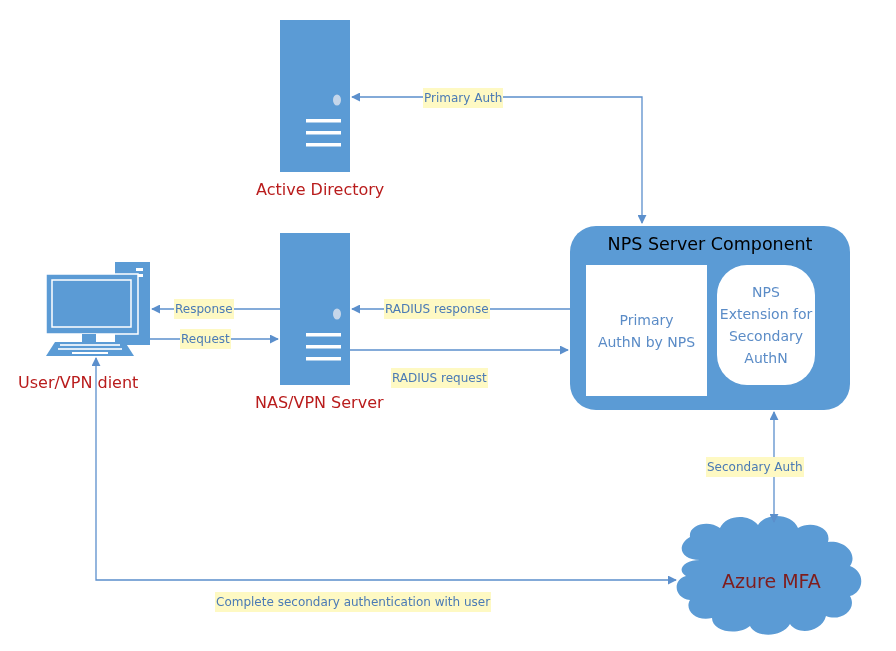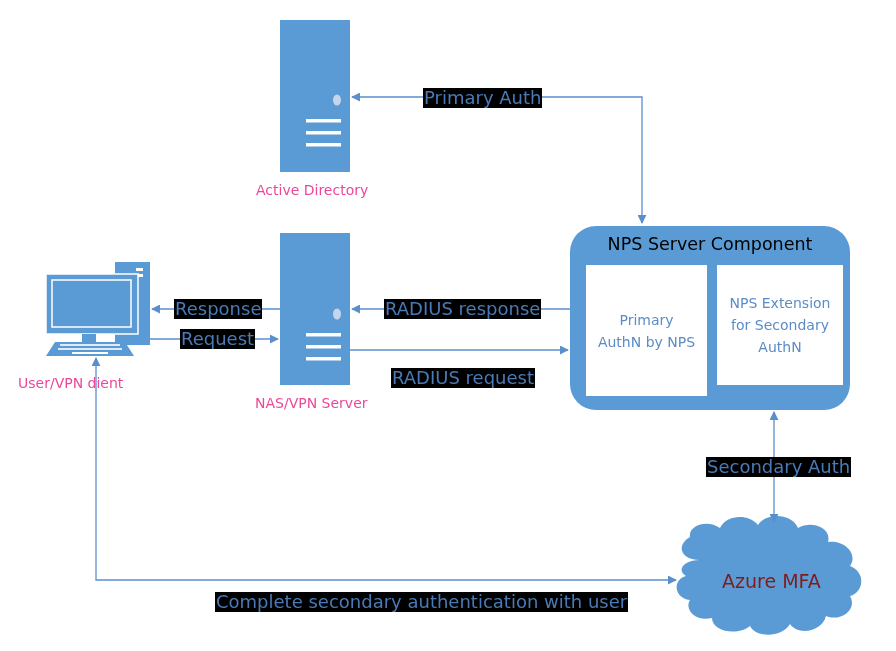--- a/index.html
+++ b/index.html
@@ -1,21 +1,21 @@
 <!DOCTYPE html>
 <html><head>
 <meta charset="utf-8">
 <style>
   html, body { margin: 0; padding: 0; background: #ffffff; }
   body { width: 896px; height: 651px; position: relative; overflow: hidden;
          font-family: "DejaVu Sans", "Liberation Sans", sans-serif; }
   #canvas { position: absolute; left: 0; top: 0; }
-  .lbl { position: absolute; color: #4a7ab5; font-size: 18px; white-space: nowrap;
-         background: #000000; line-height: 20px; padding: 0 1px; }
-  .cap { position: absolute; color: #ec4899; font-size: 14px; white-space: nowrap; line-height: 18px; }
+  .lbl { position: absolute; color: #4a7ab5; font-size: 12px; white-space: nowrap;
+         background: #fef9c3; line-height: 20px; padding: 0 1px; }
+  .cap { position: absolute; color: #b91c1c; font-size: 16px; white-space: nowrap; line-height: 18px; }
   .nps-title { position: absolute; color: #000000; font-size: 17.5px; white-space: nowrap; text-align: center; }
   .nps-inner { position: absolute; background: #ffffff; color: #5b8cc7; font-size: 14px;
                display: flex; align-items: center; justify-content: center; text-align: center; line-height: 22px; }
   .cloud-label { position: absolute; color: #7f1d1d; font-size: 19px; white-space: nowrap; }
 </style>
 </head>
 <body>
 
 <svg id="canvas" width="896" height="651" viewBox="0 0 896 651">
   <defs>
@@ -98,17 +98,17 @@
 <div class="lbl" style="left:180px; top:329px;">Request</div>
 <div class="lbl" style="left:384px; top:299px;">RADIUS response</div>
 <div class="lbl" style="left:391px; top:340px;margin-top:28px;">RADIUS request</div>
 <div class="lbl" style="left:706px; top:457px;">Secondary Auth</div>
 <div class="lbl" style="left:215px; top:592px;">Complete secondary authentication with user</div>
 
 <div class="nps-title" style="left:570px; top:234px; width:280px;">NPS Server Component</div>
 <div class="nps-inner" style="left:586px; top:265px; width:121px; height:131px;">
   <span style="max-width:100px;">Primary AuthN by NPS</span>
 </div>
-<div class="nps-inner" style="left:717px; top:265px; width:126px; height:120px;">
+<div class="nps-inner" style="left:717px; top:265px; width:98px; height:120px;border-radius:30px;">
   <span style="max-width:112px;">NPS Extension for Secondary AuthN</span>
 </div>
 
 <div class="cloud-label" style="left:722px; top:570px;">Azure MFA</div>
 
 </body></html>

